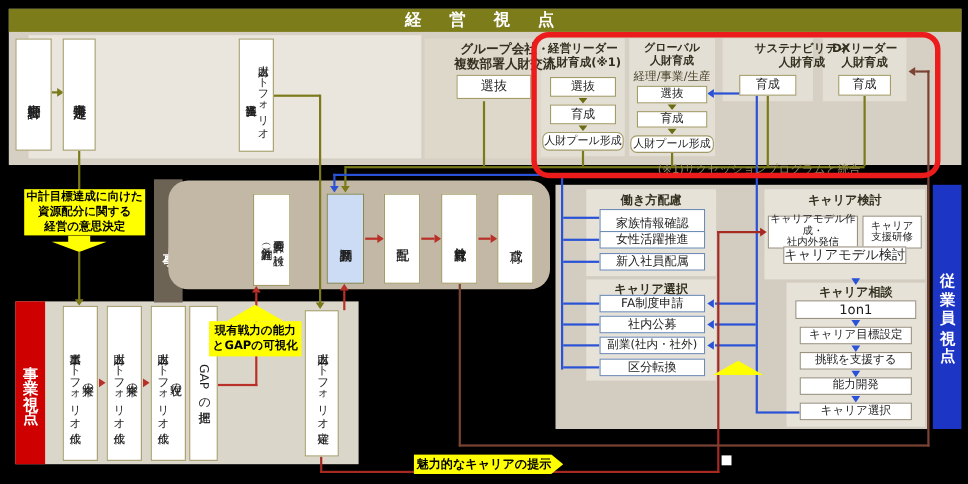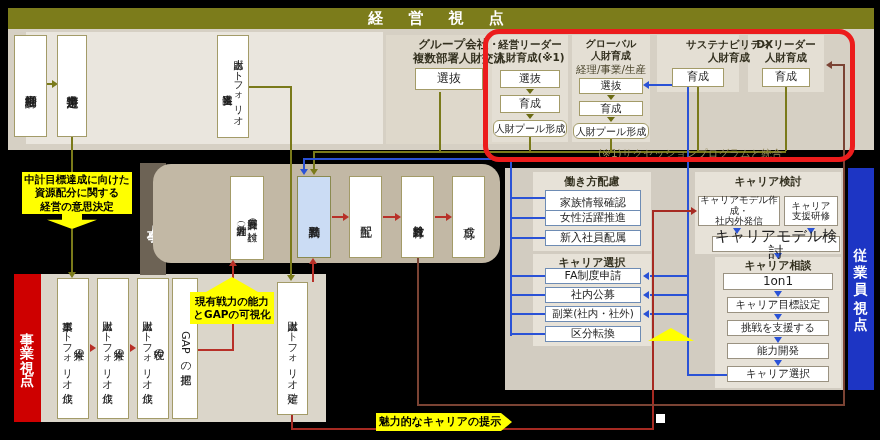--- a/index.html
+++ b/index.html
@@ -131,21 +131,21 @@
   <div class="box bbox" style="left:545px;top:326px;width:96px;height:16px;font-size:11px;">区分転換</div>
 
   <div class="sub" style="left:695px;top:172px;width:146px;height:82px;"></div>
   <div class="ttl" style="left:695px;top:175px;width:146px;font-size:11px;">キャリア検討</div>
   <div class="box gbox pre" style="left:698px;top:196px;width:82px;height:30px;font-size:9.5px;">キャリアモデル作成・
 社内外発信</div>
   <div class="box gbox pre" style="left:784px;top:196px;width:54px;height:30px;font-size:9.5px;">キャリア
 支援研修</div>
   <div class="tri" style="left:733px;top:228px;border:4px solid transparent;border-top:6px solid var(--line_blue,#2a52d6);border-bottom:none;"></div>
   <div class="tri" style="left:807px;top:228px;border:4px solid transparent;border-top:6px solid var(--line_blue,#2a52d6);border-bottom:none;"></div>
-  <div class="box gbox" style="left:712px;top:236px;width:128px;height:16px;font-size:15px;">キャリアモデル検討</div>
+  <div class="box gbox" style="left:712px;top:224px;width:112px;height:16px;font-size:12px;">キャリアモデル検討</div>
 
   <div class="sub" style="left:715px;top:257px;width:126px;height:131px;"></div>
   <div class="ttl" style="left:715px;top:259px;width:126px;font-size:11px;">キャリア相談</div>
   <div class="tri" style="left:774px;top:253px;border:4px solid transparent;border-top:6px solid var(--line_blue,#2a52d6);border-bottom:none;"></div>
   <div class="box gbox" style="left:723px;top:273px;width:110px;height:17px;font-size:12px;">1on1</div>
   <div class="tri" style="left:774px;top:291px;border:4px solid transparent;border-top:6px solid var(--line_blue,#2a52d6);border-bottom:none;"></div>
   <div class="box gbox" style="left:727px;top:297px;width:102px;height:16px;font-size:10.5px;">キャリア目標設定</div>
   <div class="tri" style="left:774px;top:314px;border:4px solid transparent;border-top:6px solid var(--line_blue,#2a52d6);border-bottom:none;"></div>
   <div class="box gbox" style="left:727px;top:320px;width:102px;height:16px;font-size:10.5px;">挑戦を支援する</div>
   <div class="tri" style="left:774px;top:337px;border:4px solid transparent;border-top:6px solid var(--line_blue,#2a52d6);border-bottom:none;"></div>

